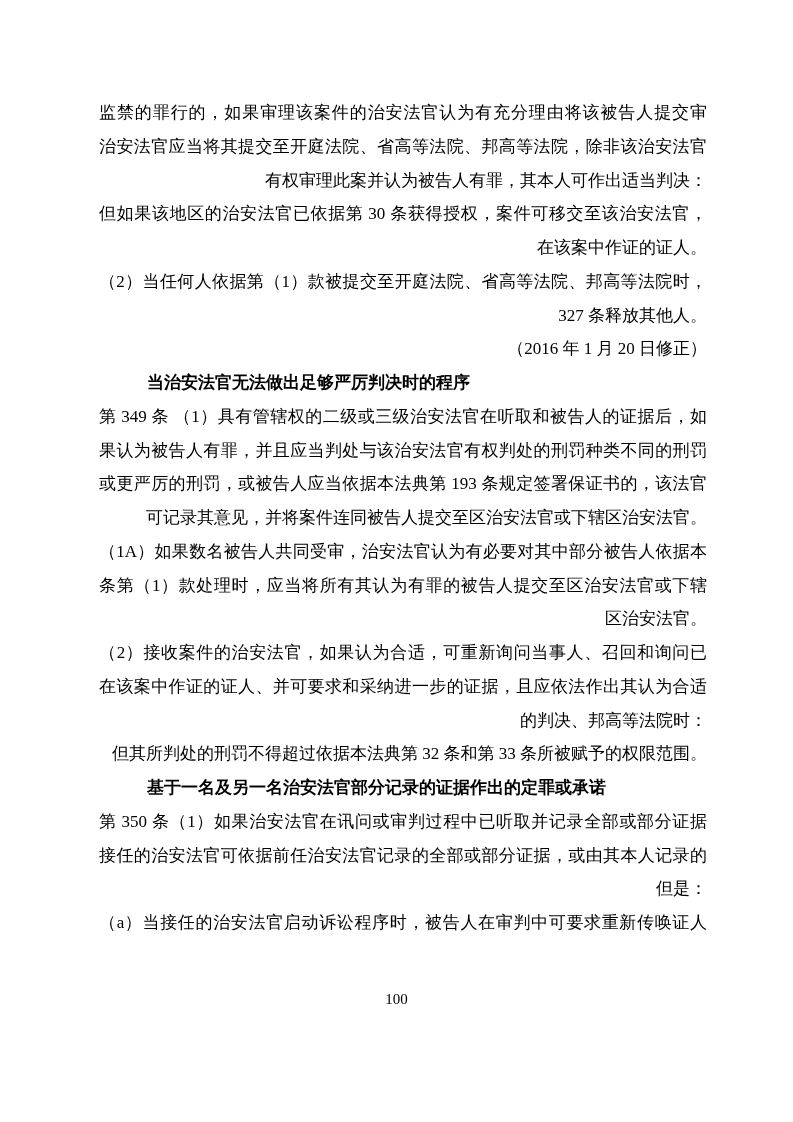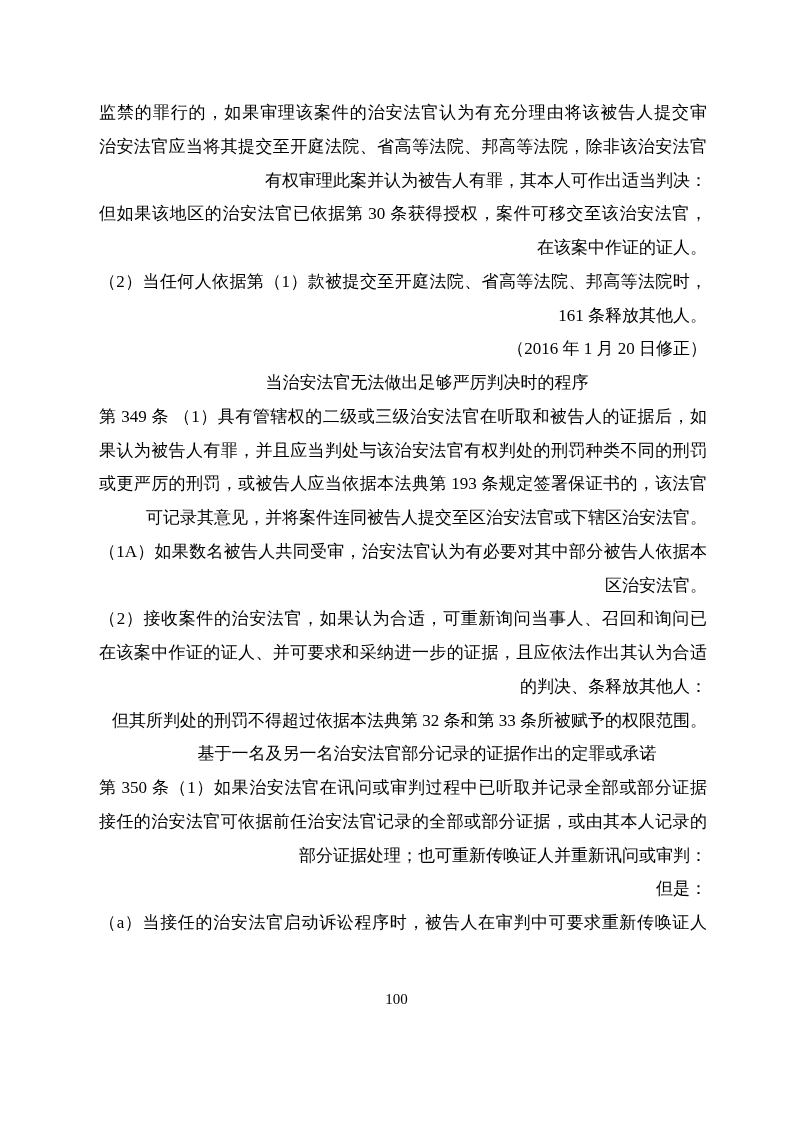--- a/index.html
+++ b/index.html
@@ -37,22 +37,22 @@
   .line.justify::after {
     content: "";
     display: inline-block;
     width: 100%;
     height: 0;
   }
   .line.left {
     text-align: right;
   }
   .line.heading {
-    text-align: center;
-    font-weight: normal;
+    text-align: left;
+    font-weight: bold;
     text-indent: 48px;
   }
   .footer {
     position: absolute;
     left: 0;
     top: 991px;
     width: 100%;
     text-align: center;
     font-size: 15px;
     color: #000000;
@@ -62,34 +62,34 @@
 <body>
 
 <div class="page">
   <div class="textblock" id="textblock">
       <div class="line justify">监禁的罪行的，如果审理该案件的治安法官认为有充分理由将该被告人提交审判，</div>
       <div class="line justify">治安法官应当将其提交至开庭法院、省高等法院、邦高等法院，除非该治安法官</div>
       <div class="line left">有权审理此案并认为被告人有罪，其本人可作出适当判决：</div>
       <div class="line justify">但如果该地区的治安法官已依据第 30 条获得授权，案件可移交至该治安法官，</div>
       <div class="line left">在该案中作证的证人。</div>
       <div class="line justify">（2）当任何人依据第（1）款被提交至开庭法院、省高等法院、邦高等法院时，</div>
-      <div class="line left">161 条释放其他人。</div>
+      <div class="line left">327 条释放其他人。</div>
       <div class="line left">（2016 年 1 月 20 日修正）</div>
       <div class="line heading">当治安法官无法做出足够严厉判决时的程序</div>
       <div class="line justify">第 349 条 （1）具有管辖权的二级或三级治安法官在听取和被告人的证据后，如</div>
       <div class="line justify">果认为被告人有罪，并且应当判处与该治安法官有权判处的刑罚种类不同的刑罚</div>
       <div class="line justify">或更严厉的刑罚，或被告人应当依据本法典第 193 条规定签署保证书的，该法官</div>
       <div class="line left">可记录其意见，并将案件连同被告人提交至区治安法官或下辖区治安法官。</div>
       <div class="line justify">（1A）如果数名被告人共同受审，治安法官认为有必要对其中部分被告人依据本</div>
+      <div class="line justify">条第（1）款处理时，应当将所有其认为有罪的被告人提交至区治安法官或下辖</div>
       <div class="line left">区治安法官。</div>
       <div class="line justify">（2）接收案件的治安法官，如果认为合适，可重新询问当事人、召回和询问已</div>
       <div class="line justify">在该案中作证的证人、并可要求和采纳进一步的证据，且应依法作出其认为合适</div>
-      <div class="line left">的判决、条释放其他人：</div>
+      <div class="line left">的判决、邦高等法院时：</div>
       <div class="line left">但其所判处的刑罚不得超过依据本法典第 32 条和第 33 条所被赋予的权限范围。</div>
       <div class="line heading">基于一名及另一名治安法官部分记录的证据作出的定罪或承诺</div>
       <div class="line justify">第 350 条（1）如果治安法官在讯问或审判过程中已听取并记录全部或部分证据</div>
       <div class="line justify">接任的治安法官可依据前任治安法官记录的全部或部分证据，或由其本人记录的</div>
-      <div class="line left">部分证据处理；也可重新传唤证人并重新讯问或审判：</div>
       <div class="line left">但是：</div>
       <div class="line justify">（a）当接任的治安法官启动诉讼程序时，被告人在审判中可要求重新传唤证人</div>
     </div>
   <div class="footer">100</div>
 </div>
 
 </body></html>

